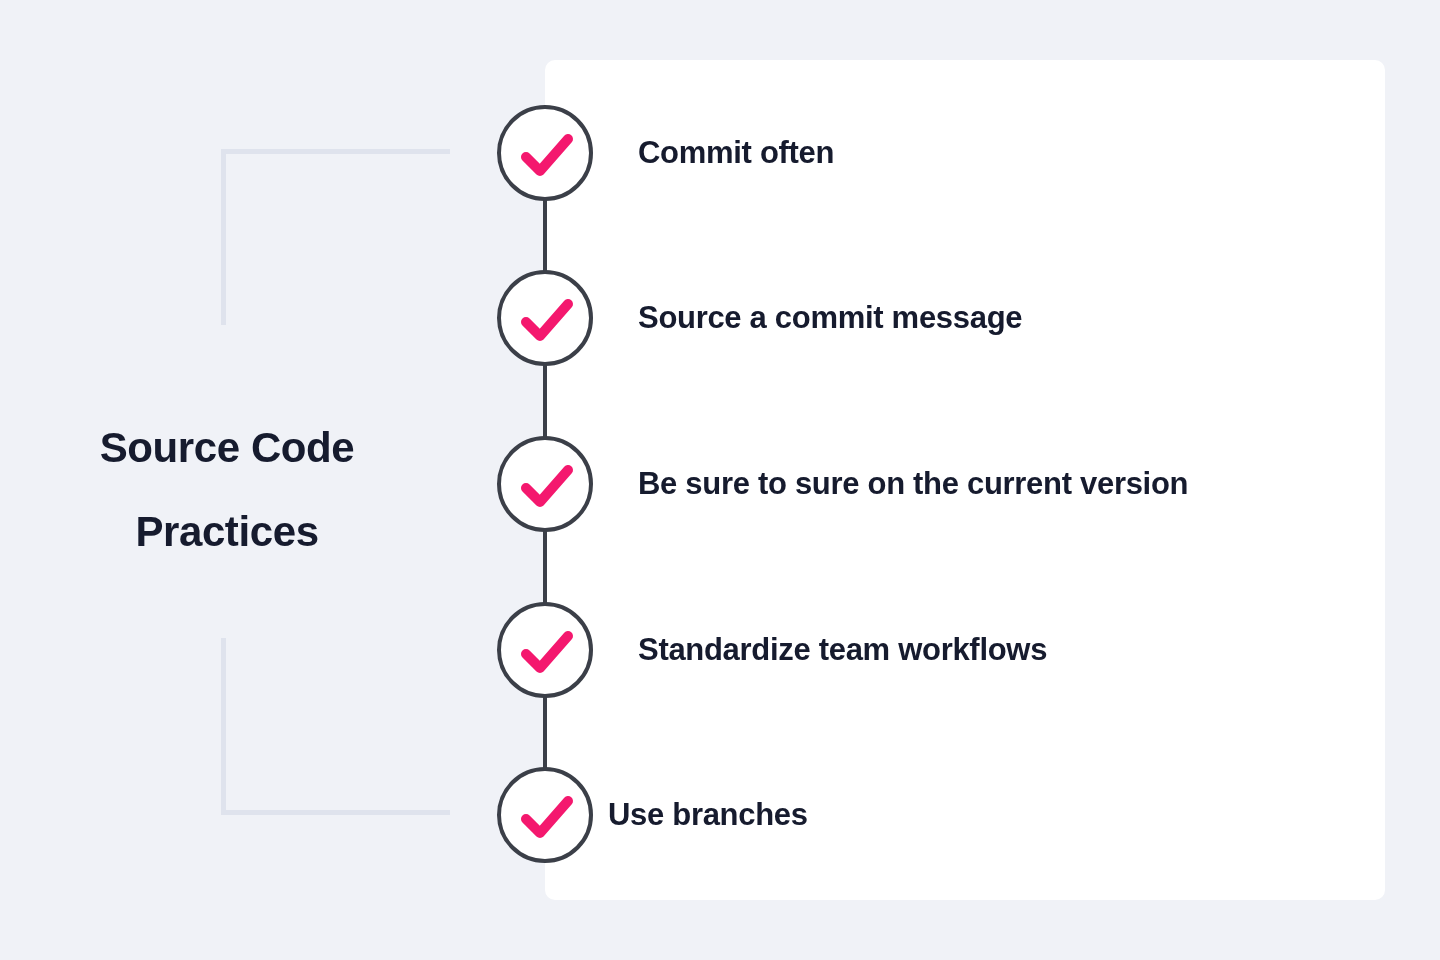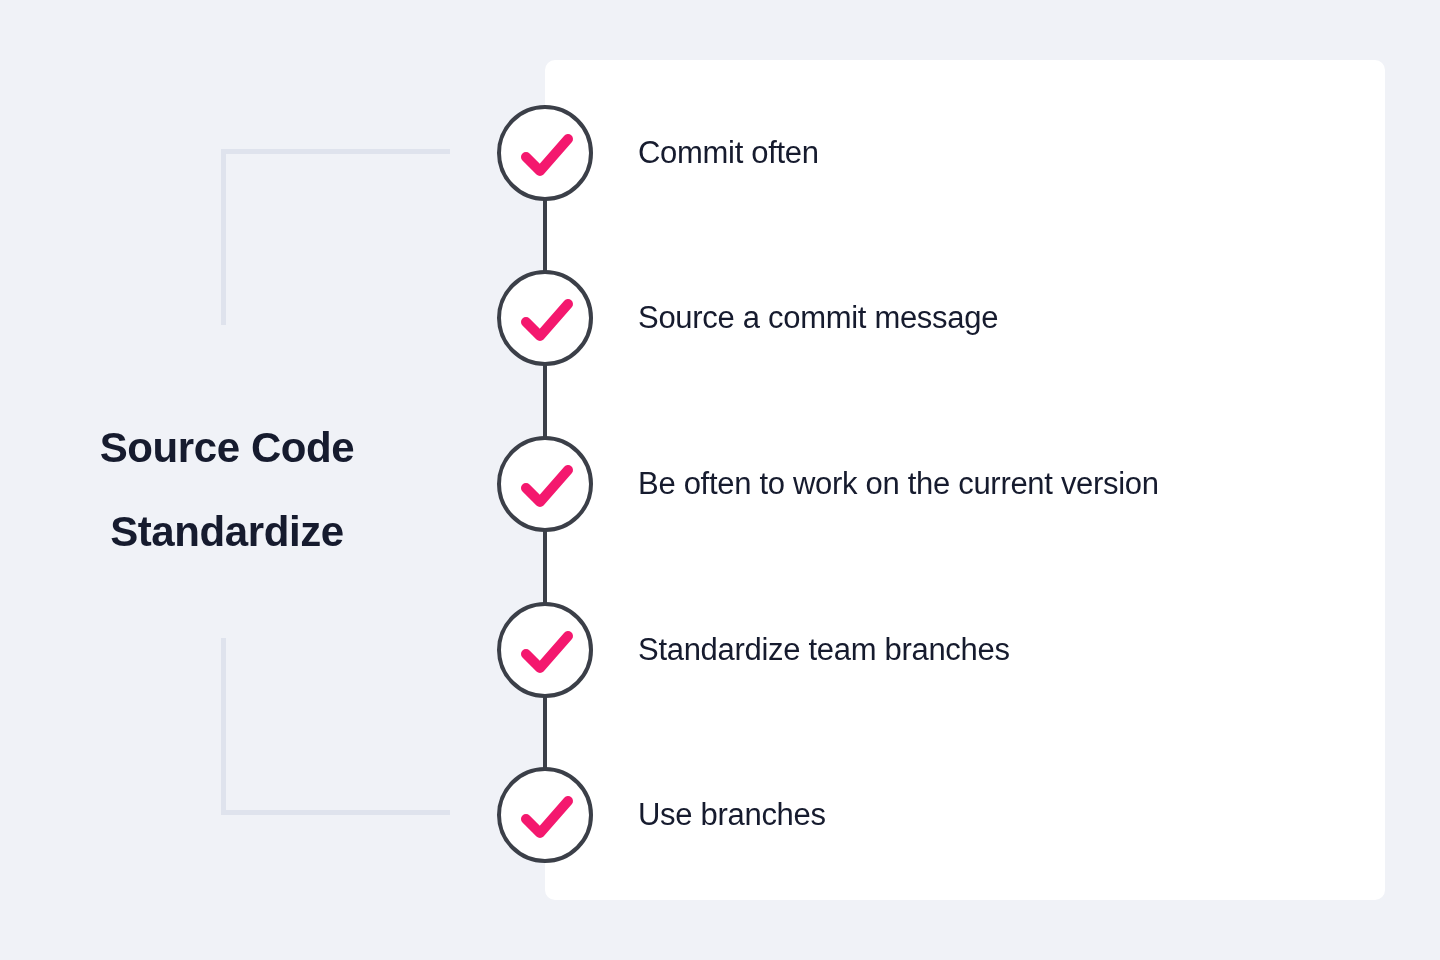--- a/index.html
+++ b/index.html
@@ -123,39 +123,39 @@
   }
 
   .item-label {
     position: absolute;
     left: 638px;
     top: 0;
     height: 96px;
     line-height: 96px;
     color: #161b2e;
     font-size: 31px;
-    font-weight: 400;
+    font-weight: 700;
     letter-spacing: -0.3px;
     white-space: nowrap;
   }
   .item-label.indented {
-    left: 638px;
+    left: 608px;
   }
 </style>
 </head>
 <body>
 
 <div id="infographic">
 
   <div class="bracket bracket-top"></div>
   <div class="bracket bracket-bottom"></div>
 
   <div class="title-block">
     <span class="title-line">Source Code</span>
-    <span class="title-line">Standardize</span>
+    <span class="title-line">Practices</span>
   </div>
 
   <div class="panel"></div>
 
   <div class="spine"></div>
 
   <div class="item item-0">
     <div class="check-circle">
       <svg viewBox="0 0 60 58" xmlns="http://www.w3.org/2000/svg" aria-hidden="true">
         <path d="M9 31 L23 45 L51 13" fill="none" stroke="#f4186e" stroke-width="10" stroke-linecap="round" stroke-linejoin="round"></path>
@@ -172,30 +172,30 @@
     </div>
     <div class="item-label">Source a commit message</div>
   </div>
 
   <div class="item item-2">
     <div class="check-circle">
       <svg viewBox="0 0 60 58" xmlns="http://www.w3.org/2000/svg" aria-hidden="true">
         <path d="M9 31 L23 45 L51 13" fill="none" stroke="#f4186e" stroke-width="10" stroke-linecap="round" stroke-linejoin="round"></path>
       </svg>
     </div>
-    <div class="item-label">Be often to work on the current version</div>
+    <div class="item-label">Be sure to sure on the current version</div>
   </div>
 
   <div class="item item-3">
     <div class="check-circle">
       <svg viewBox="0 0 60 58" xmlns="http://www.w3.org/2000/svg" aria-hidden="true">
         <path d="M9 31 L23 45 L51 13" fill="none" stroke="#f4186e" stroke-width="10" stroke-linecap="round" stroke-linejoin="round"></path>
       </svg>
     </div>
-    <div class="item-label">Standardize team branches</div>
+    <div class="item-label">Standardize team workflows</div>
   </div>
 
   <div class="item item-4">
     <div class="check-circle">
       <svg viewBox="0 0 60 58" xmlns="http://www.w3.org/2000/svg" aria-hidden="true">
         <path d="M9 31 L23 45 L51 13" fill="none" stroke="#f4186e" stroke-width="10" stroke-linecap="round" stroke-linejoin="round"></path>
       </svg>
     </div>
     <div class="item-label indented">Use branches</div>
   </div>

